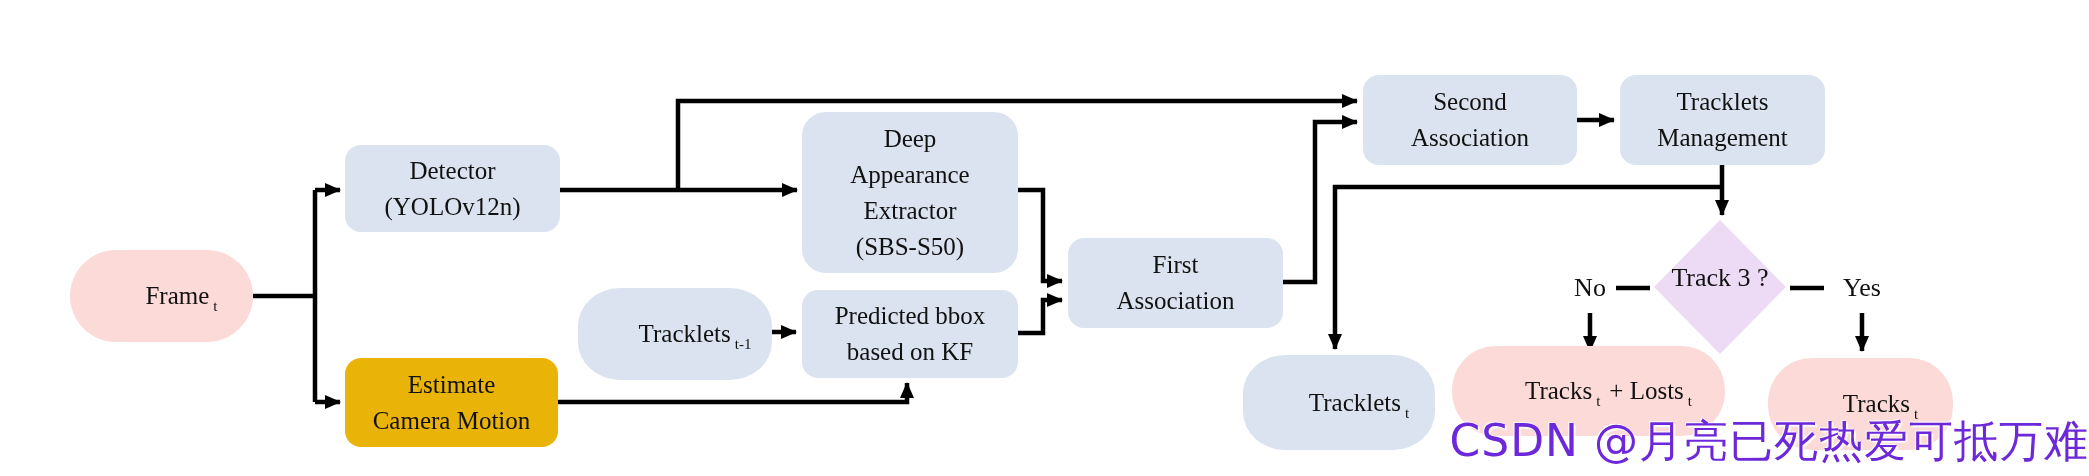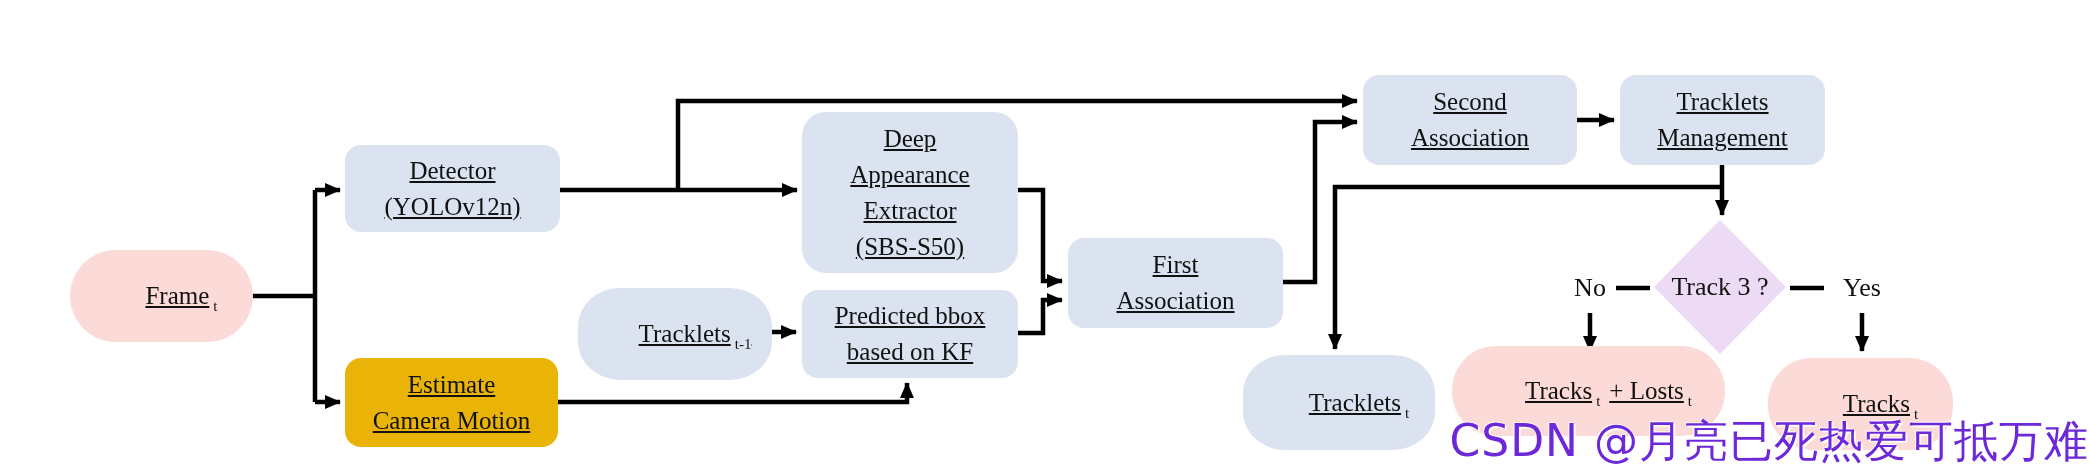--- a/index.html
+++ b/index.html
@@ -12,21 +12,20 @@
     color:#111;
   }
   #edges{position:absolute;left:0;top:0;z-index:1;}
   .node{
     position:absolute;z-index:2;
     display:flex;flex-direction:column;
     align-items:center;justify-content:center;
     text-align:center;
     font-size:25px;line-height:1.44;
     box-sizing:border-box;
-    text-decoration:underline;
   }
   .process{background:#dbe3f0;border-radius:16px;}
   .process.biground{border-radius:24px;}
   .storage{background:#dbe3f0;border-radius:42px/38px;}
   .terminal{background:#fbdad7;border-radius:46px;}
   .pillsmall{border-radius:44px;}
   .label-line{display:block;white-space:nowrap;}
   .inline-label{display:inline;white-space:nowrap;margin-left:40px;}
   sub.subt{font-size:15px;line-height:1;margin-left:4px;vertical-align:-7px;}
   .plus-part{margin-left:9px;}
@@ -123,21 +122,21 @@
   <div class="node process" style="left: 1363px; top: 75px; width: 214px; height: 90px; background: rgb(219, 227, 240);">
     <span class="label-line">Second</span>
     <span class="label-line">Association</span>
   </div>
 
   <div class="node process" style="left: 1620px; top: 75px; width: 205px; height: 90px; background: rgb(219, 227, 240);">
     <span class="label-line">Tracklets</span>
     <span class="label-line">Management</span>
   </div>
 
-  <div class="decision-label" style="left:1650px;top:270px;width:140px;height:34px;align-items:center;">
+  <div class="decision-label" style="left:1650px;top:261px;width:140px;height:34px;align-items:center;">
     <span>Track 3 ?</span>
   </div>
 
   <div class="branch-label" style="left:1555px;top:271px;width:70px;height:34px;">
     <span>No</span>
   </div>
 
   <div class="branch-label" style="left:1827px;top:271px;width:70px;height:34px;">
     <span>Yes</span>
   </div>

